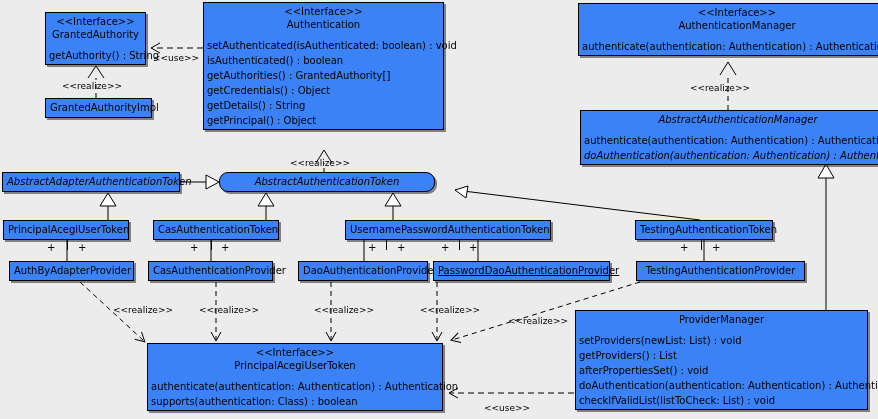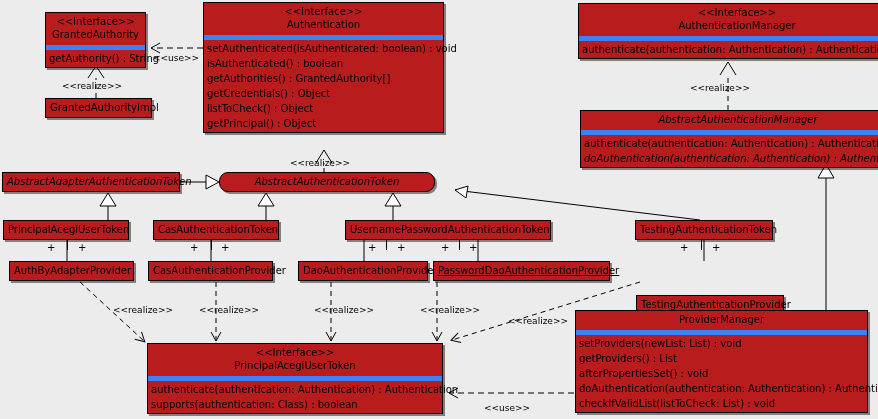--- a/index.html
+++ b/index.html
@@ -13,21 +13,21 @@
     height: 419px;
     background: #ececec;
     overflow: hidden;
     font-family: "DejaVu Sans", "Liberation Sans", sans-serif;
   }
 
   
   .umlbox {
     position: absolute;
     box-sizing: border-box;
-    background: #b91c1c;
+    background: #3b82f6;
     border: 1px solid #000000;
     box-shadow: 2px 2px 0 rgba(0,0,0,0.45);
     font-size: 10px;
     line-height: 12px;
     color: #000;
   }
   .umlbox .head {
     padding: 2px 3px 3px 3px;
     text-align: center;
     white-space: nowrap;
@@ -44,21 +44,21 @@
     text-align: center;
     white-space: nowrap;
     font-size: 10px;
     line-height: 14px;
   }
   .umlbox.abstract .head .cname {
     font-style: italic;
     font-weight: normal;
   }
   .umlbox .members {
-    border-top: 5px solid #3b82f6;
+    border-top: 2px solid #3b82f6;
     padding: 1px 0 1px 0;
   }
   .umlbox .members .m {
     display: block;
     white-space: nowrap;
     padding: 0 0 0 3px;
     font-size: 10px;
     line-height: 15px;
     overflow: visible;
   }
@@ -223,21 +223,21 @@
   <div class="umlbox" style="left:203px; top:2px; width:241px;">
     <div class="head">
       <span class="stereo">&lt;&lt;Interface&gt;&gt;</span>
       <span class="cname">Authentication</span>
     </div>
     <div class="members">
       <span class="m">setAuthenticated(isAuthenticated: boolean) : void</span>
       <span class="m">isAuthenticated() : boolean</span>
       <span class="m">getAuthorities() : GrantedAuthority[]</span>
       <span class="m">getCredentials() : Object</span>
-      <span class="m">listToCheck() : Object</span>
+      <span class="m">getDetails() : String</span>
       <span class="m">getPrincipal() : Object</span>
     </div>
   </div>
 
   <div class="umlbox" style="left:578px; top:3px; width:318px;">
     <div class="head">
       <span class="stereo">&lt;&lt;Interface&gt;&gt;</span>
       <span class="cname">AuthenticationManager</span>
     </div>
     <div class="members">
@@ -308,21 +308,21 @@
       <span class="cname">DaoAuthenticationProvider</span>
     </div>
   </div>
 
   <div class="umlbox simple" style="left:433px; top:261px; width:177px;text-decoration:underline;">
     <div class="head">
       <span class="cname">PasswordDaoAuthenticationProvider</span>
     </div>
   </div>
 
-  <div class="umlbox simple" style="left:636px; top:261px; width:148px;margin-top:34px;">
+  <div class="umlbox simple" style="left:636px; top:261px; width:169px;">
     <div class="head">
       <span class="cname">TestingAuthenticationProvider</span>
     </div>
   </div>
 
   <div class="umlbox" style="left:147px; top:343px; width:296px;">
     <div class="head">
       <span class="stereo">&lt;&lt;Interface&gt;&gt;</span>
       <span class="cname">PrincipalAcegiUserToken</span>
     </div>

